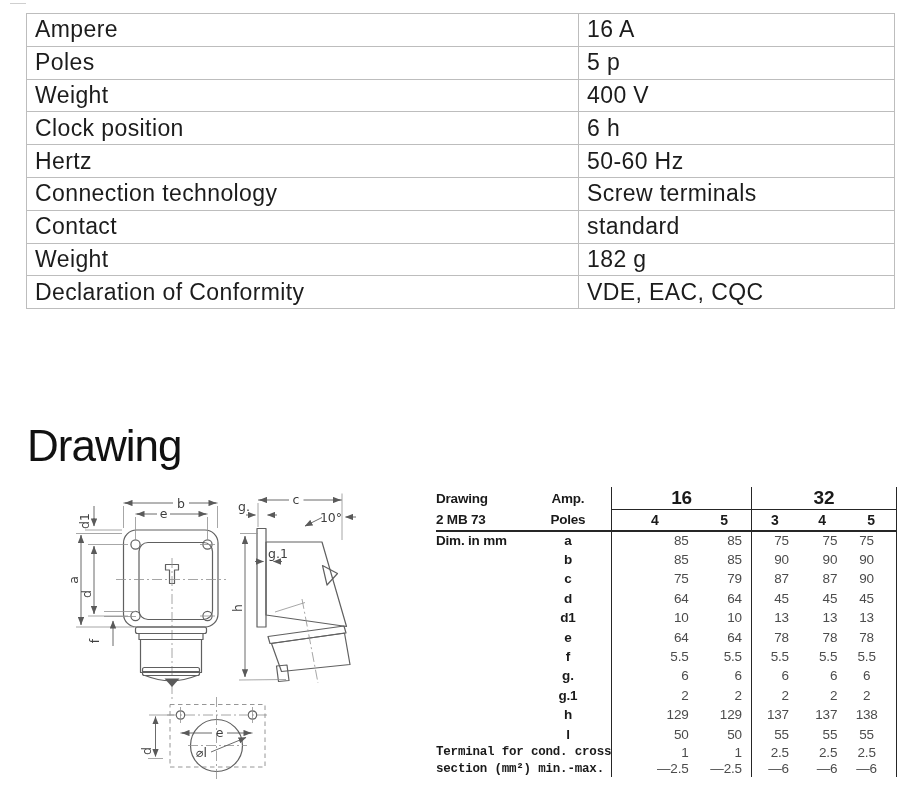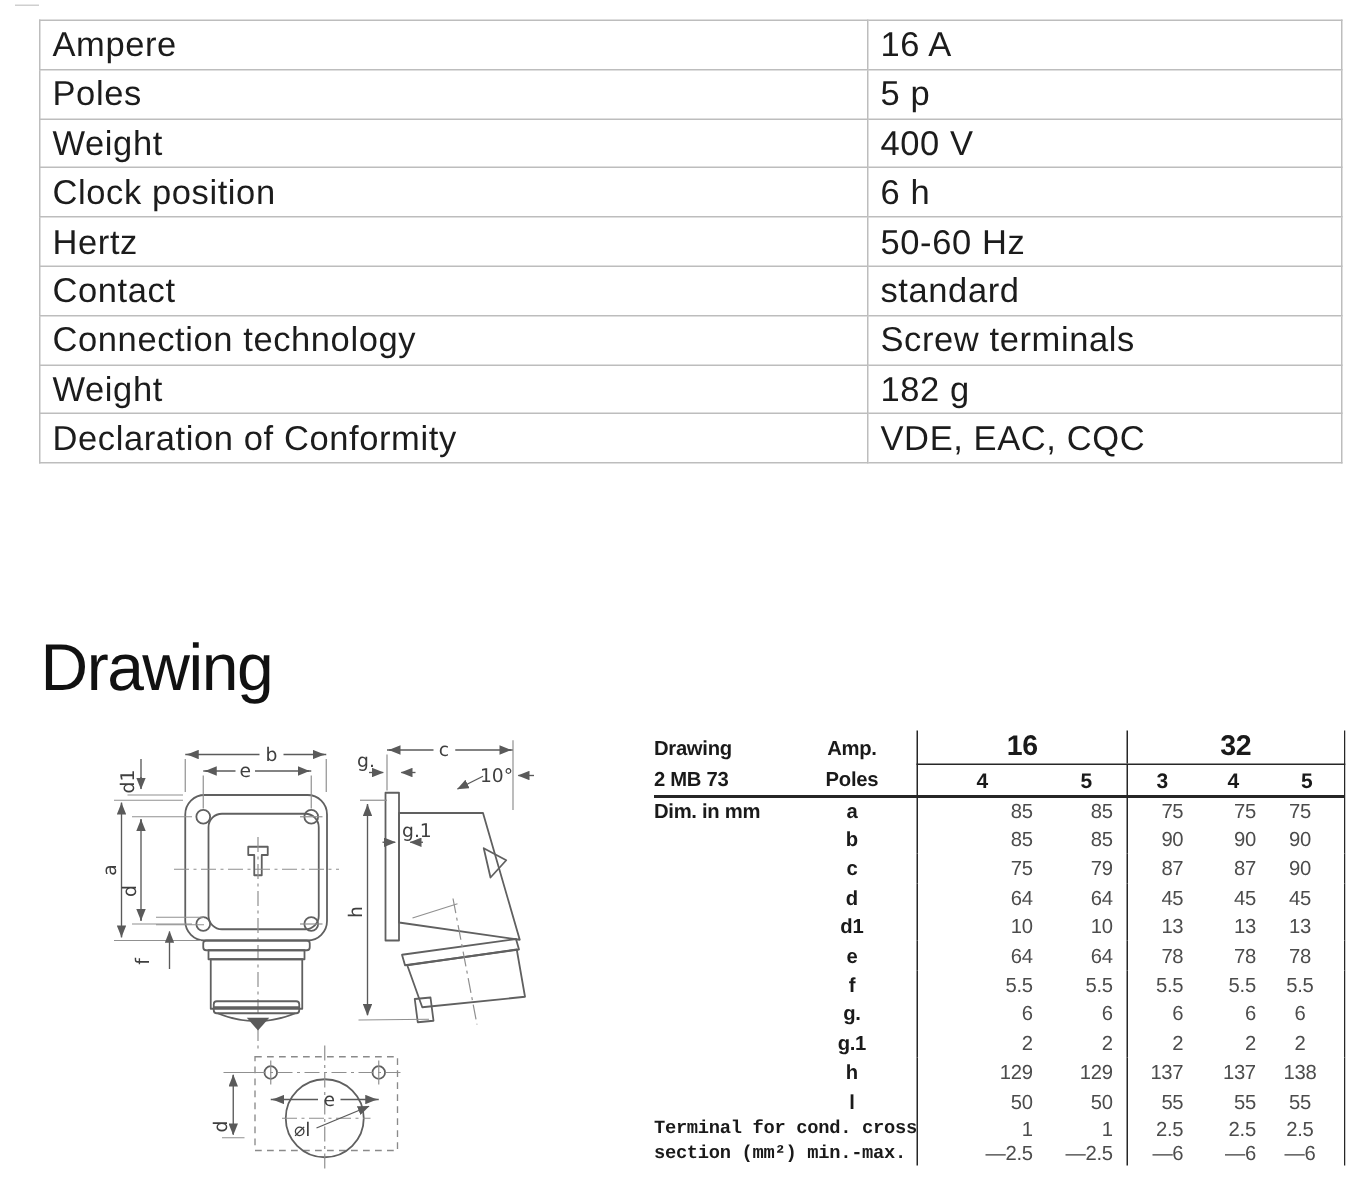--- a/index.html
+++ b/index.html
@@ -65,26 +65,26 @@
       </tr>
       <tr>
         <td class="sl">Clock position</td>
         <td class="sv">6 h</td>
       </tr>
       <tr>
         <td class="sl">Hertz</td>
         <td class="sv">50-60 Hz</td>
       </tr>
       <tr>
+        <td class="sl">Connection technology</td>
+        <td class="sv">Screw terminals</td>
+      </tr>
+      <tr>
         <td class="sl">Contact</td>
         <td class="sv">standard</td>
-      </tr>
-      <tr>
-        <td class="sl">Connection technology</td>
-        <td class="sv">Screw terminals</td>
       </tr>
       <tr>
         <td class="sl">Weight</td>
         <td class="sv">182 g</td>
       </tr>
       <tr>
         <td class="sl">Declaration of Conformity</td>
         <td class="sv">VDE, EAC, CQC</td>
       </tr>
     </tbody>

